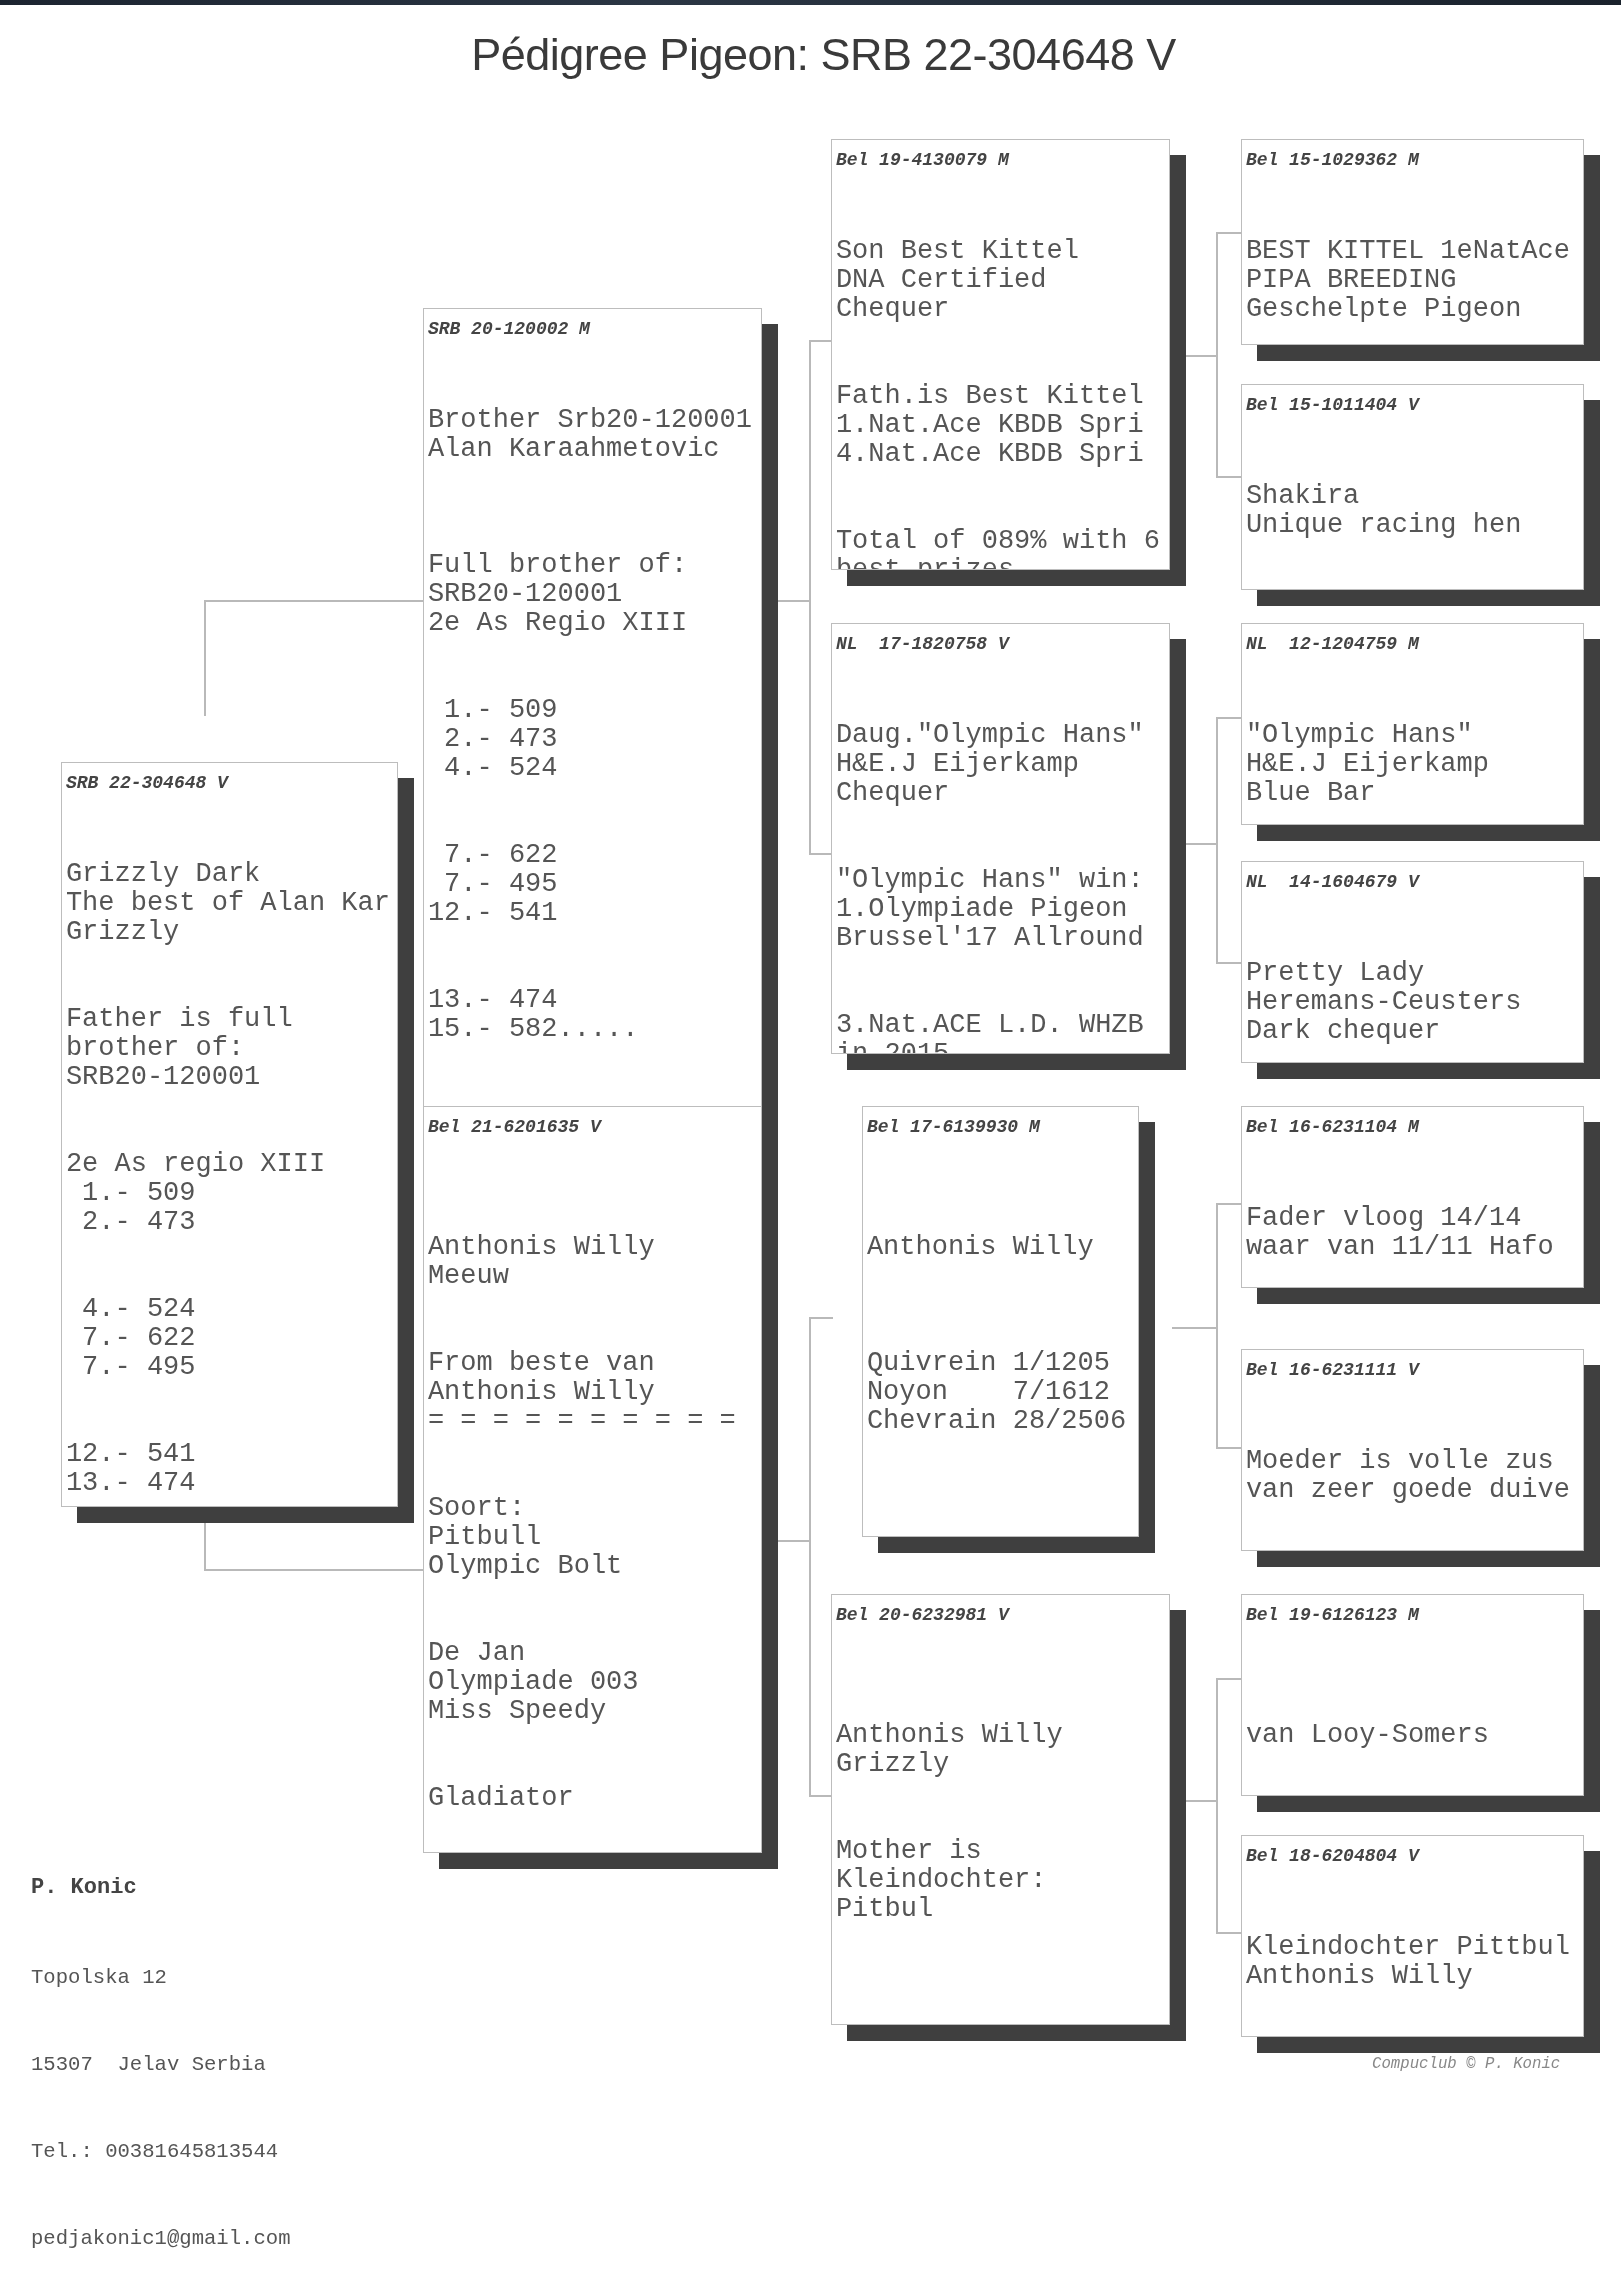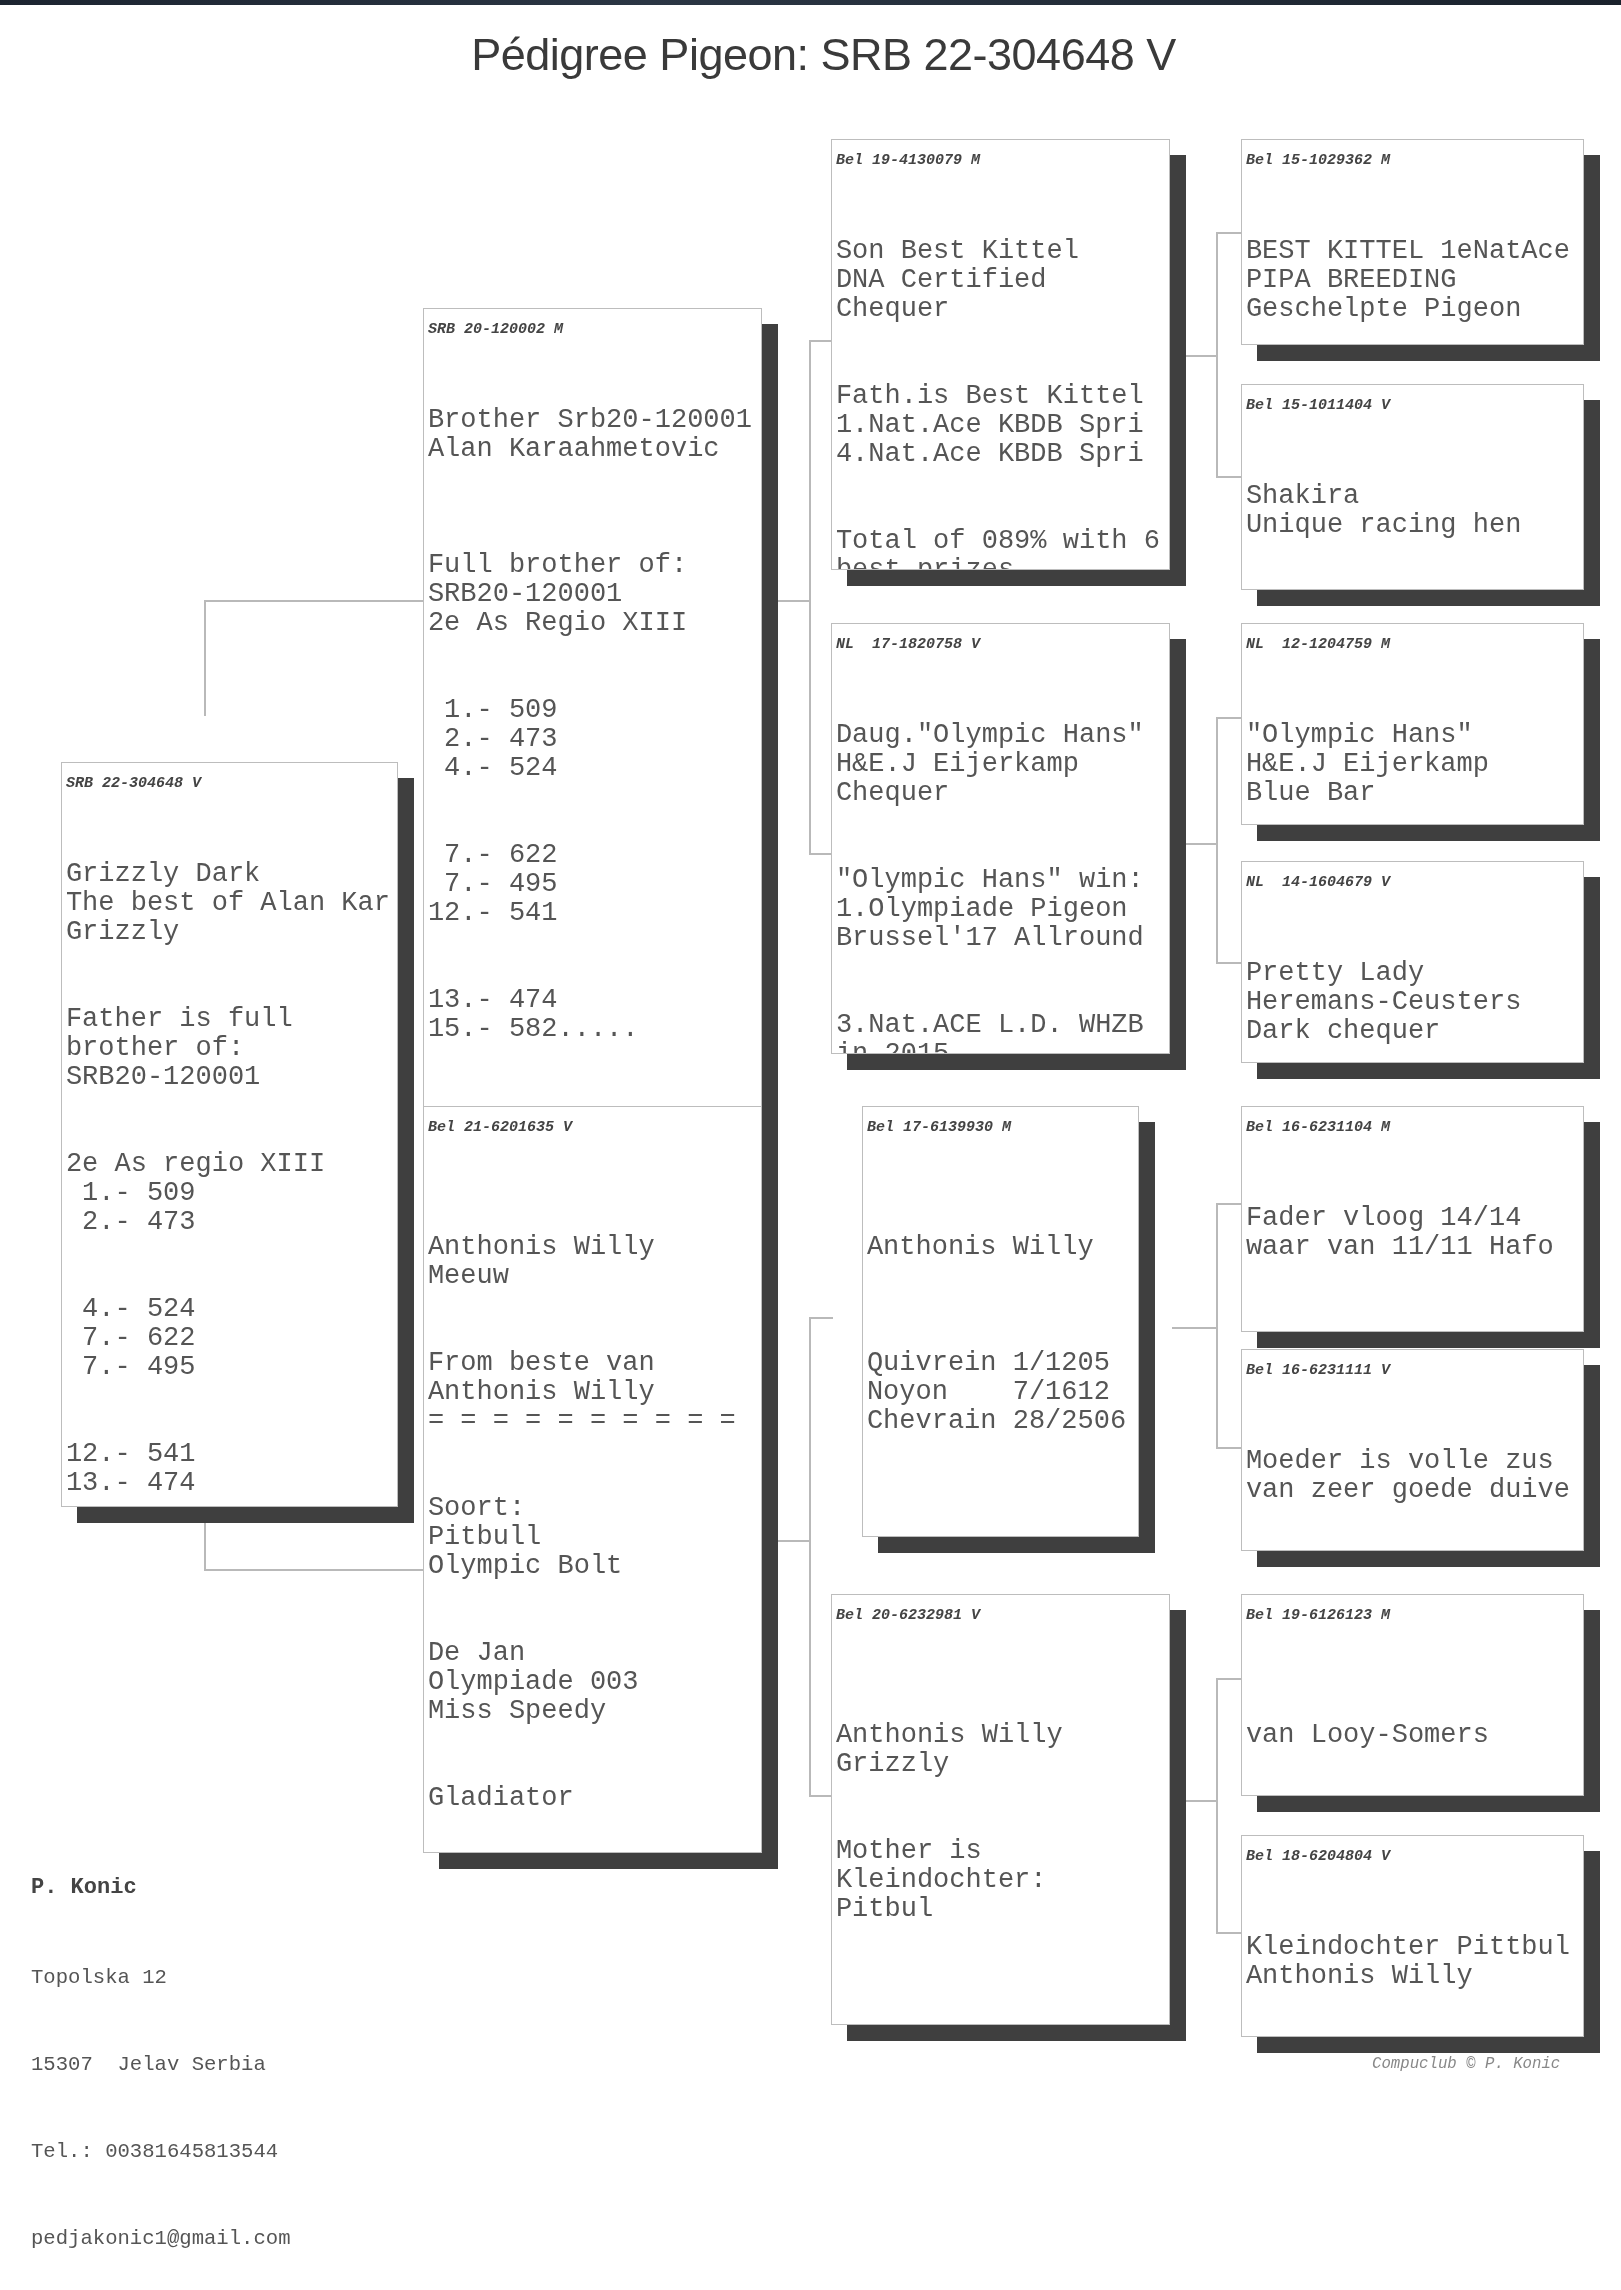--- a/index.html
+++ b/index.html
@@ -5,21 +5,21 @@
   html, body { margin: 0; padding: 0; background: #ffffff; }
   body { width: 1621px; height: 2291px; position: relative; overflow: hidden; }
   .scan-bar { position: absolute; left: 0; top: 0; width: 1621px; height: 4.9px; background: linear-gradient(90deg,#1c2430,#2b3644 40%,#1a222c); }
   .title { position: absolute; left: 0; width: 1647px; top: 29px; text-align: center;
     font-family: "Liberation Sans", sans-serif; font-size: 45px; color: #3a3a3a; letter-spacing: -0.5px; }
   .line { position: absolute; background: #b9b9b9; }
   .card { position: absolute; }
   .card .shadow { position: absolute; left: 15.7px; top: 15.7px; right: -15.7px; bottom: -15.7px; background: #3f3f3f; }
   .card .box { position: absolute; left: 0; top: 0; right: 0; bottom: 0; background: #fff; border: 1.5px solid #bdbdbd;
     box-sizing: border-box; padding: 5.9px 0 0 3.9px; overflow: hidden; }
-  .ring { font-family: "Liberation Mono", monospace; font-weight: bold; font-style: italic; font-size: 15px;
+  .ring { font-family: "Liberation Mono", monospace; font-weight: bold; font-style: italic; font-size: 18px;
     color: #444; white-space: pre; line-height: 29px; height: 33px; }
   .lines { font-family: "Liberation Mono", monospace; font-size: 27px; color: #555; white-space: pre; line-height: 29px; margin: 0; }
   .lines div { height: 29px; }
   .footer { position: absolute; left: 31px; top: 1870px; }
   .footer .name { font-family: "Liberation Mono", monospace; font-weight: bold; font-size: 22px; color: #444; line-height: 35px; }
   .footer .lines { line-height: 29px; font-size: 20.6px; }
   .credit { position: absolute; left: 1372px; top: 2055px; font-family: "Liberation Mono", monospace; font-style: italic;
     font-size: 15.7px; color: #888; white-space: pre; }
 </style>
 </head>
@@ -195,21 +195,21 @@
   <div class="shadow"></div>
   <div class="box">
     <div class="ring">NL  14-1604679 V</div>
     <div class="lines">
       <div>Pretty Lady</div><div>Heremans-Ceusters</div><div>Dark chequer</div>
       
     </div>
   </div>
 </div>
 
-<div class="card" style="left:1241px;top:1106px;width:343px;height:226px;">
+<div class="card" style="left:1241px;top:1106px;width:343px;height:182px;">
   <div class="shadow"></div>
   <div class="box">
     <div class="ring">Bel 16-6231104 M</div>
     <div class="lines">
       <div>Fader vloog 14/14</div><div>waar van 11/11 Hafo</div>
     </div>
   </div>
 </div>
 
 <div class="card" style="left:1241px;top:1349px;width:343px;height:202px;">

